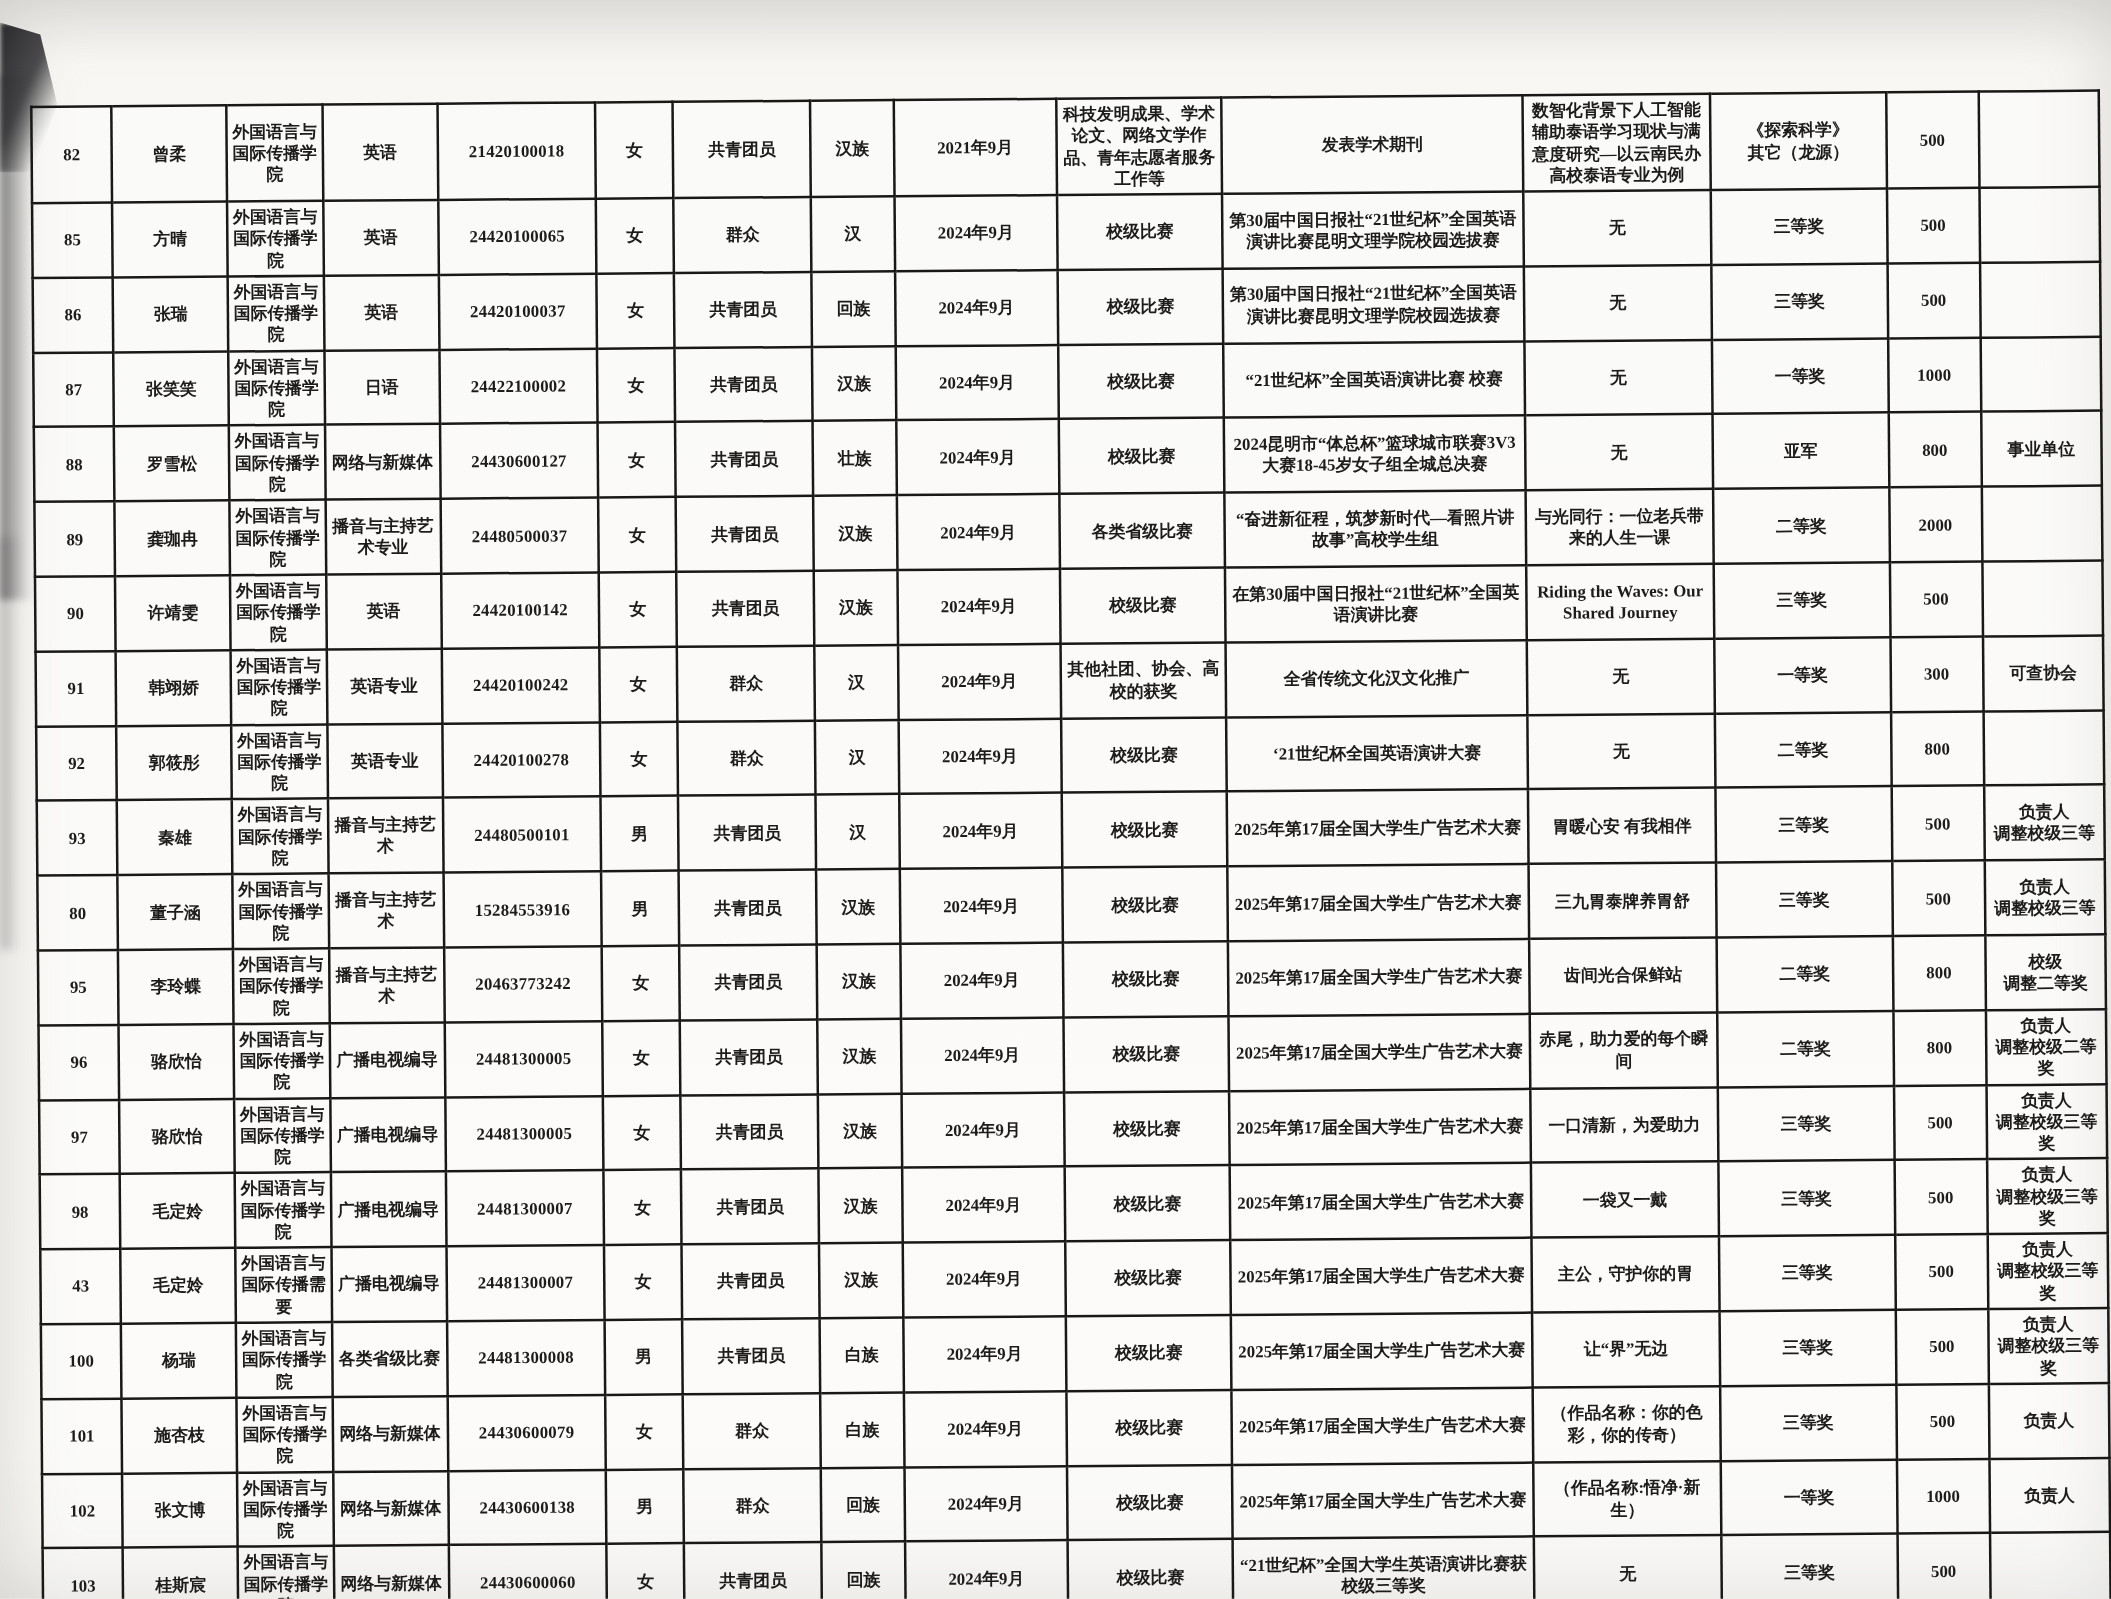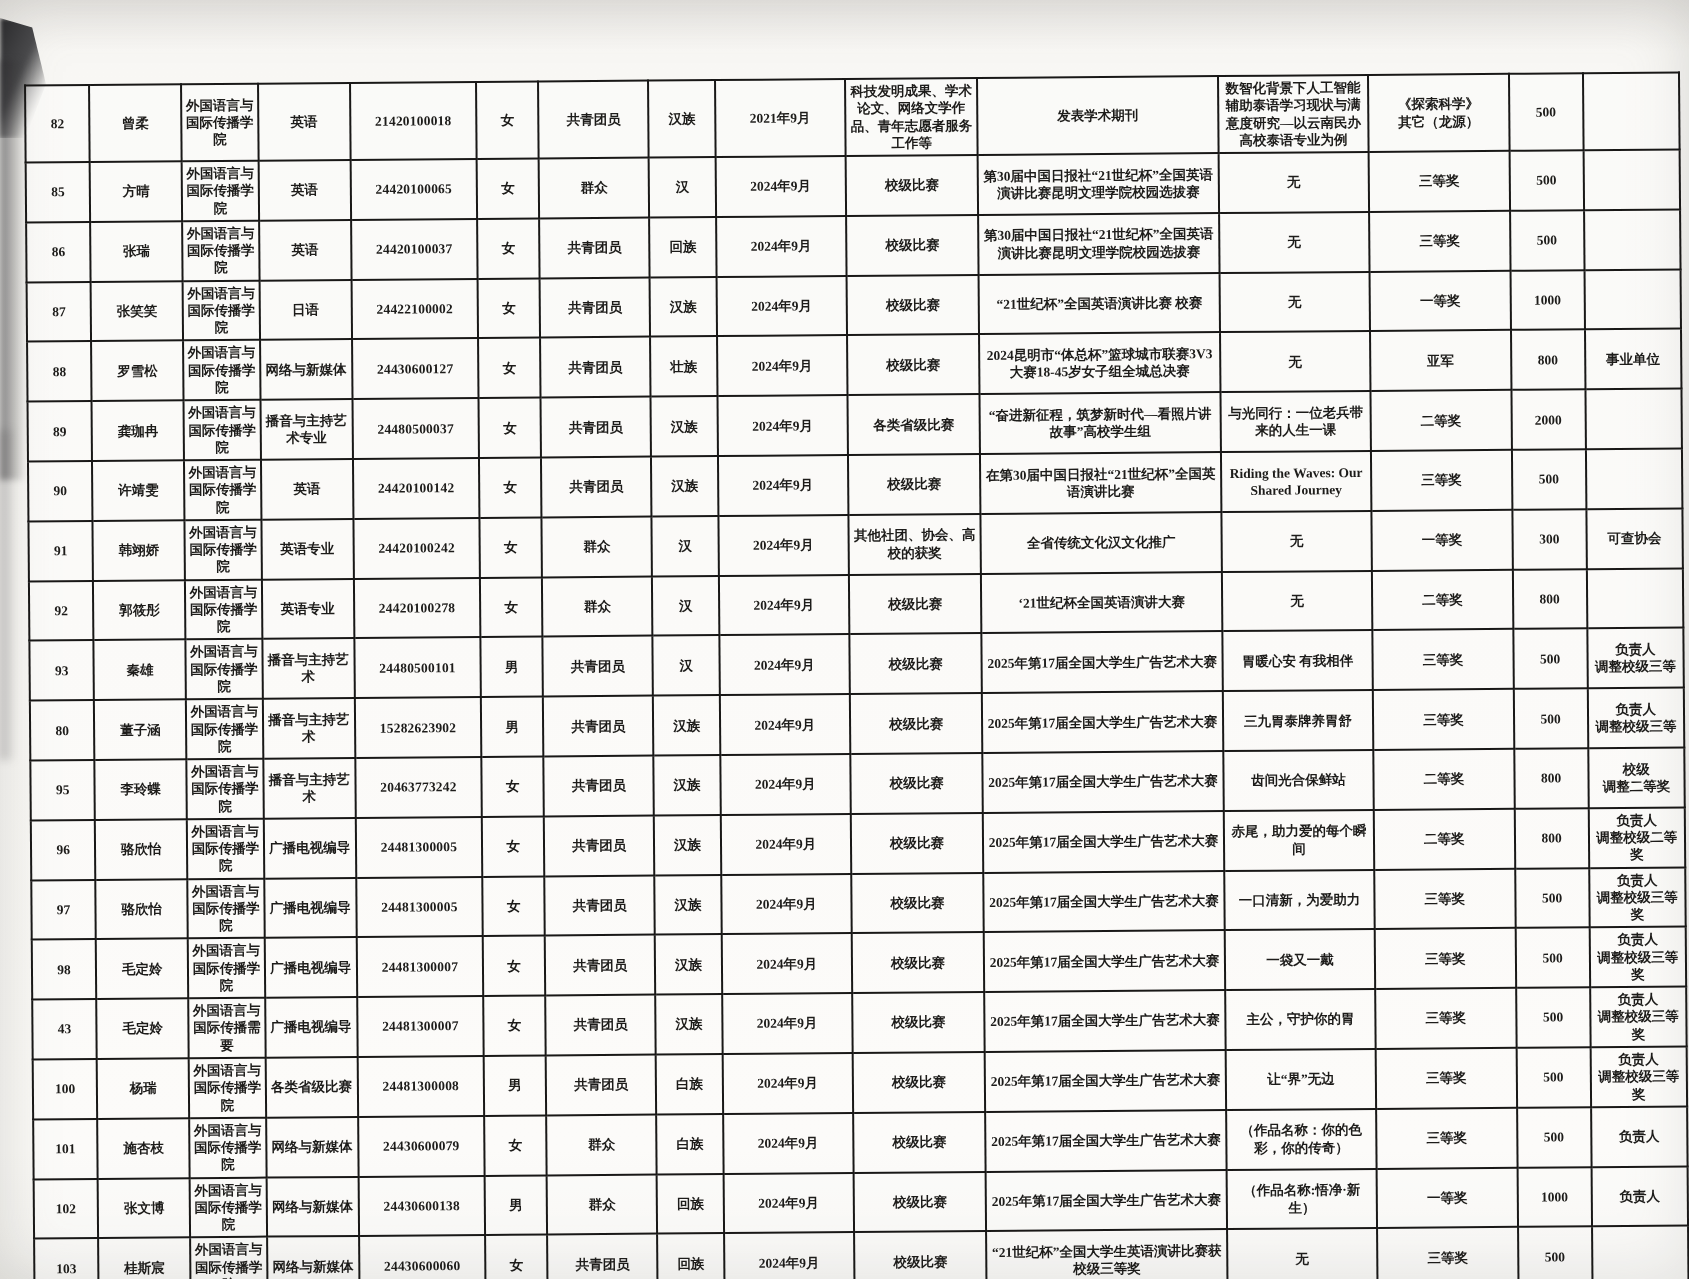--- a/index.html
+++ b/index.html
@@ -286,21 +286,21 @@
             <td class="col-award">三等奖</td>
             <td class="col-amount">500</td>
             <td class="col-note">负责人
 调整校级三等</td>
           </tr>
           <tr>
             <td class="col-no">80</td>
             <td class="col-name">董子涵</td>
             <td class="col-college">外国语言与国际传播学院</td>
             <td class="col-major">播音与主持艺术</td>
-            <td class="col-student_id">15282623902</td>
+            <td class="col-student_id">15284553916</td>
             <td class="col-gender">男</td>
             <td class="col-political">共青团员</td>
             <td class="col-ethnicity">汉族</td>
             <td class="col-date">2024年9月</td>
             <td class="col-category">校级比赛</td>
             <td class="col-competition">2025年第17届全国大学生广告艺术大赛</td>
             <td class="col-work">三九胃泰牌养胃舒</td>
             <td class="col-award">三等奖</td>
             <td class="col-amount">500</td>
             <td class="col-note">负责人

